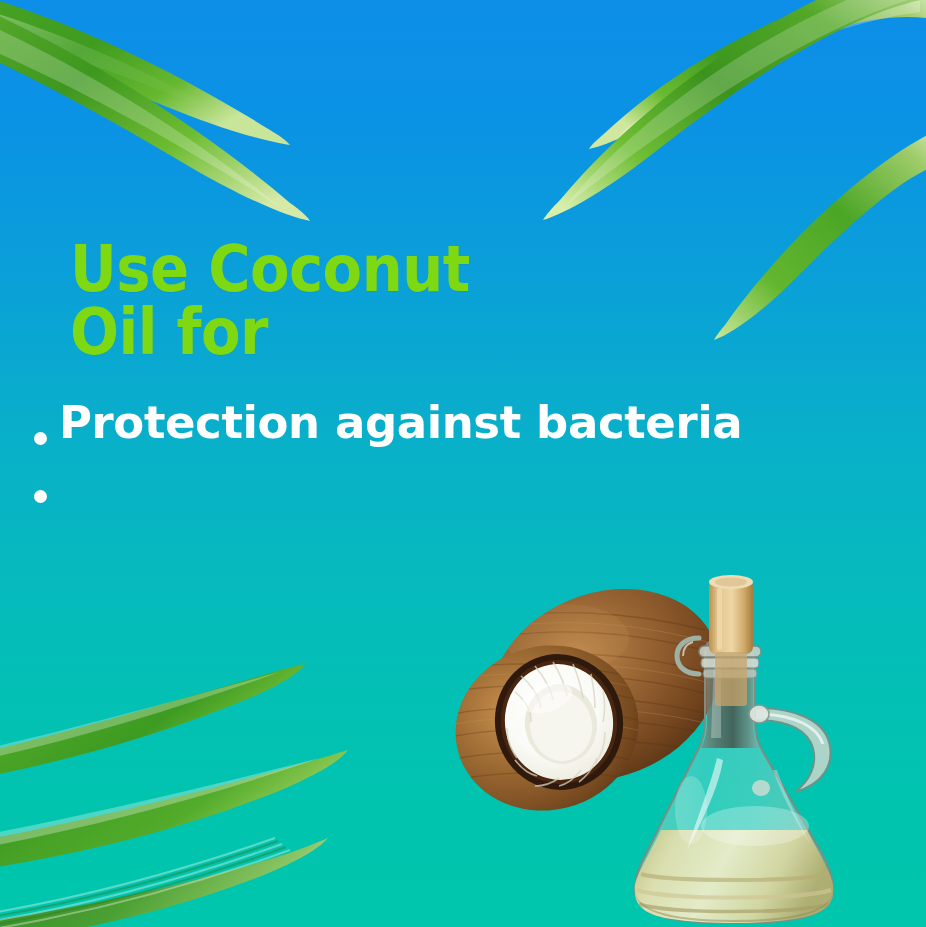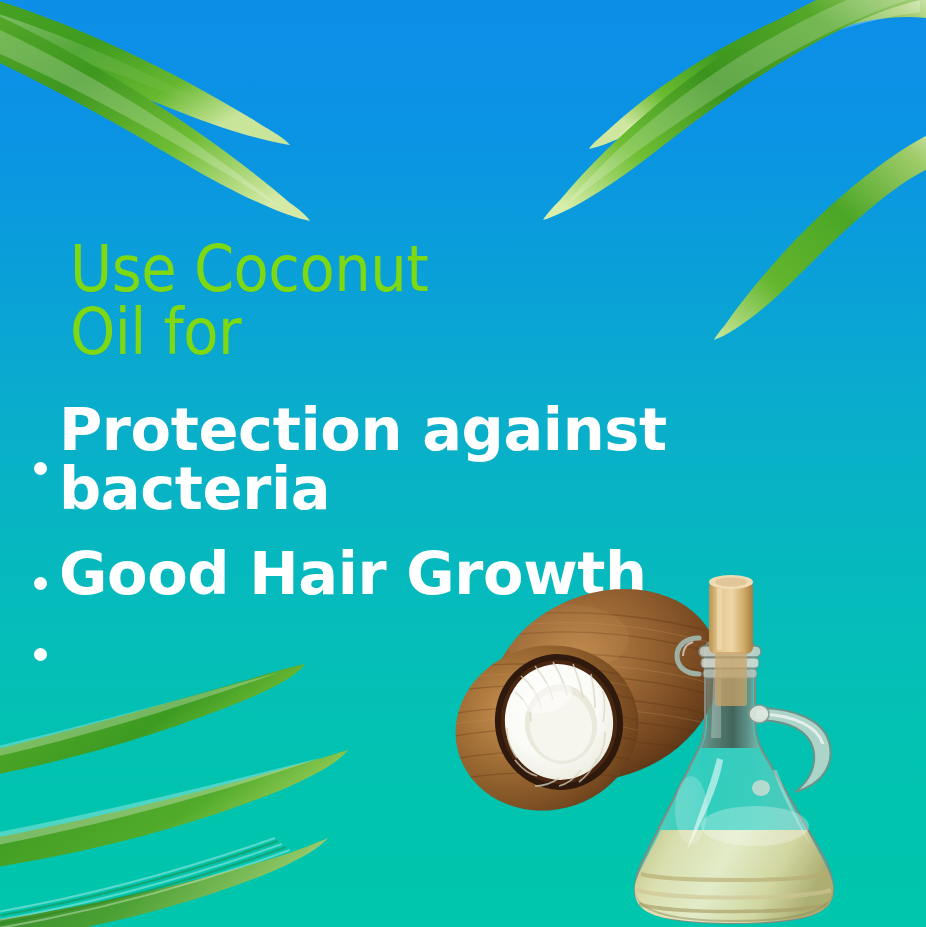--- a/index.html
+++ b/index.html
@@ -33,41 +33,41 @@
   }
   .leaf svg{ display:block; overflow:visible; }
 
   
   #headline{
     position:absolute;
     left:70px; top:238px;
     width:560px;
     color:#7fd912;
     font-size:64px;
-    font-weight:normal;
+    font-weight:bold;
     line-height:0.98;
     letter-spacing:-0.5px;
     font-family:"DejaVu Sans", sans-serif;
     font-stretch:condensed;
     white-space:pre-line;
     text-shadow:0 1px 0 rgba(0,0,0,0.04);
   }
 
   
   #benefits{
     position:absolute;
     left:34px; top:400px;
     width:740px;
     list-style:none;
   }
   #benefits li{
     display:flex;
-    align-items:center;
+    align-items:flex-end;
     color:#ffffff;
-    font-size:59px;
+    font-size:45px;
     font-weight:bold;
     line-height:1.0;
     margin-bottom:26px;
     font-family:"DejaVu Sans", sans-serif;
     letter-spacing:-0.4px;
   }
   #benefits .dot{
     flex:0 0 auto;
     width:13px; height:13px;
     border-radius:50%;
@@ -246,24 +246,20 @@
     </svg>
   </div>
 
   <h1 id="headline">Use Coconut
 Oil for</h1>
 
   <ul id="benefits">
     <li>
       <span class="dot"></span>
       <span class="txt">Protection against bacteria</span>
-    </li>
-    <li>
-      <span class="dot"></span>
-      <span class="txt">Good Hair Growth</span>
     </li>
     <li>
       <span class="dot"></span>
     </li>
   </ul>
 
   <div id="product">
     <svg width="471" height="457" viewBox="0 0 471 457">
       <defs>
 

